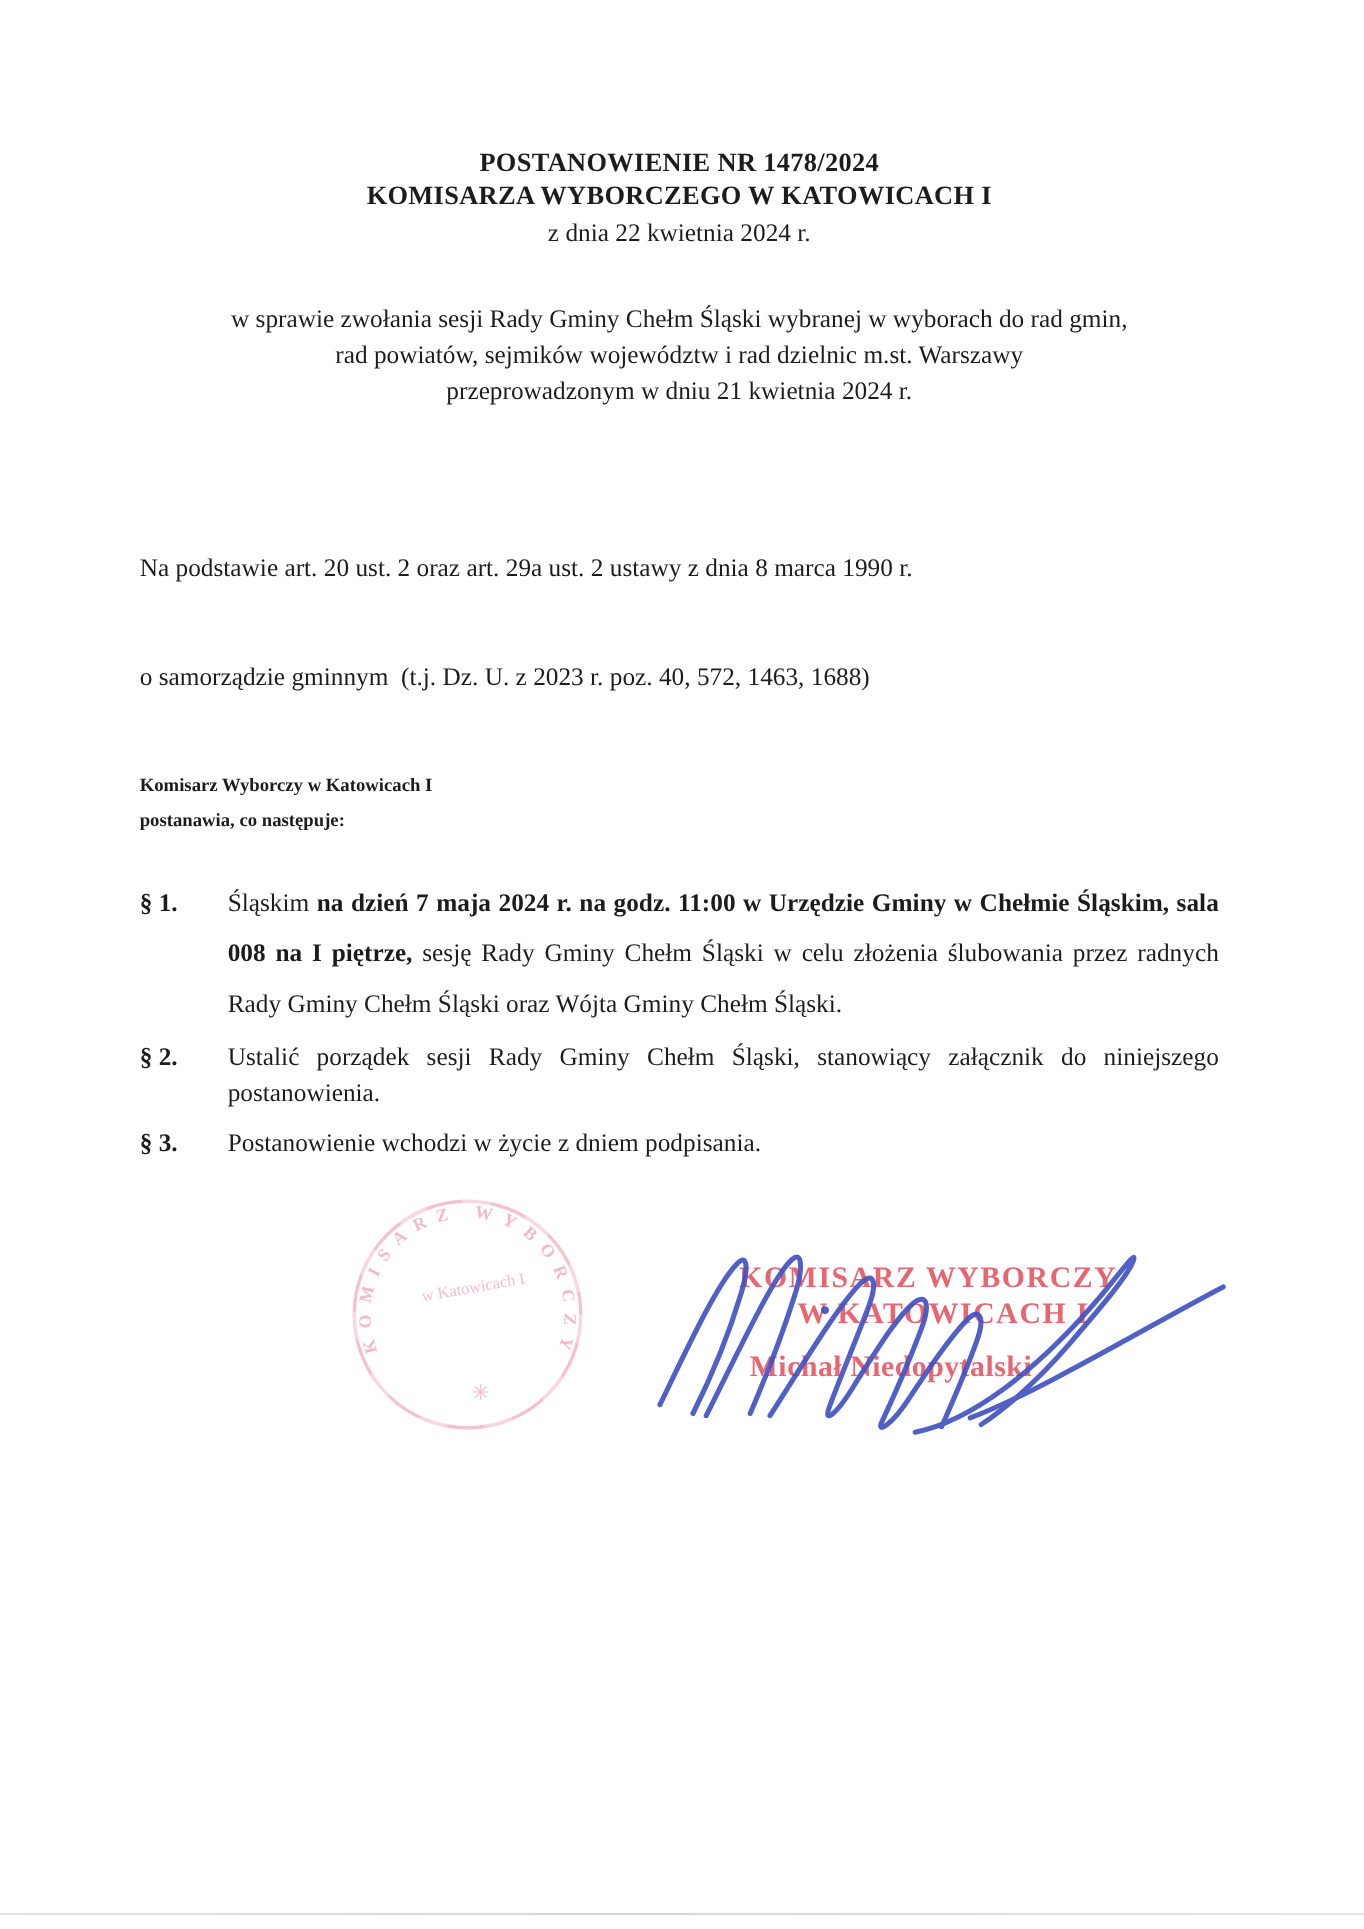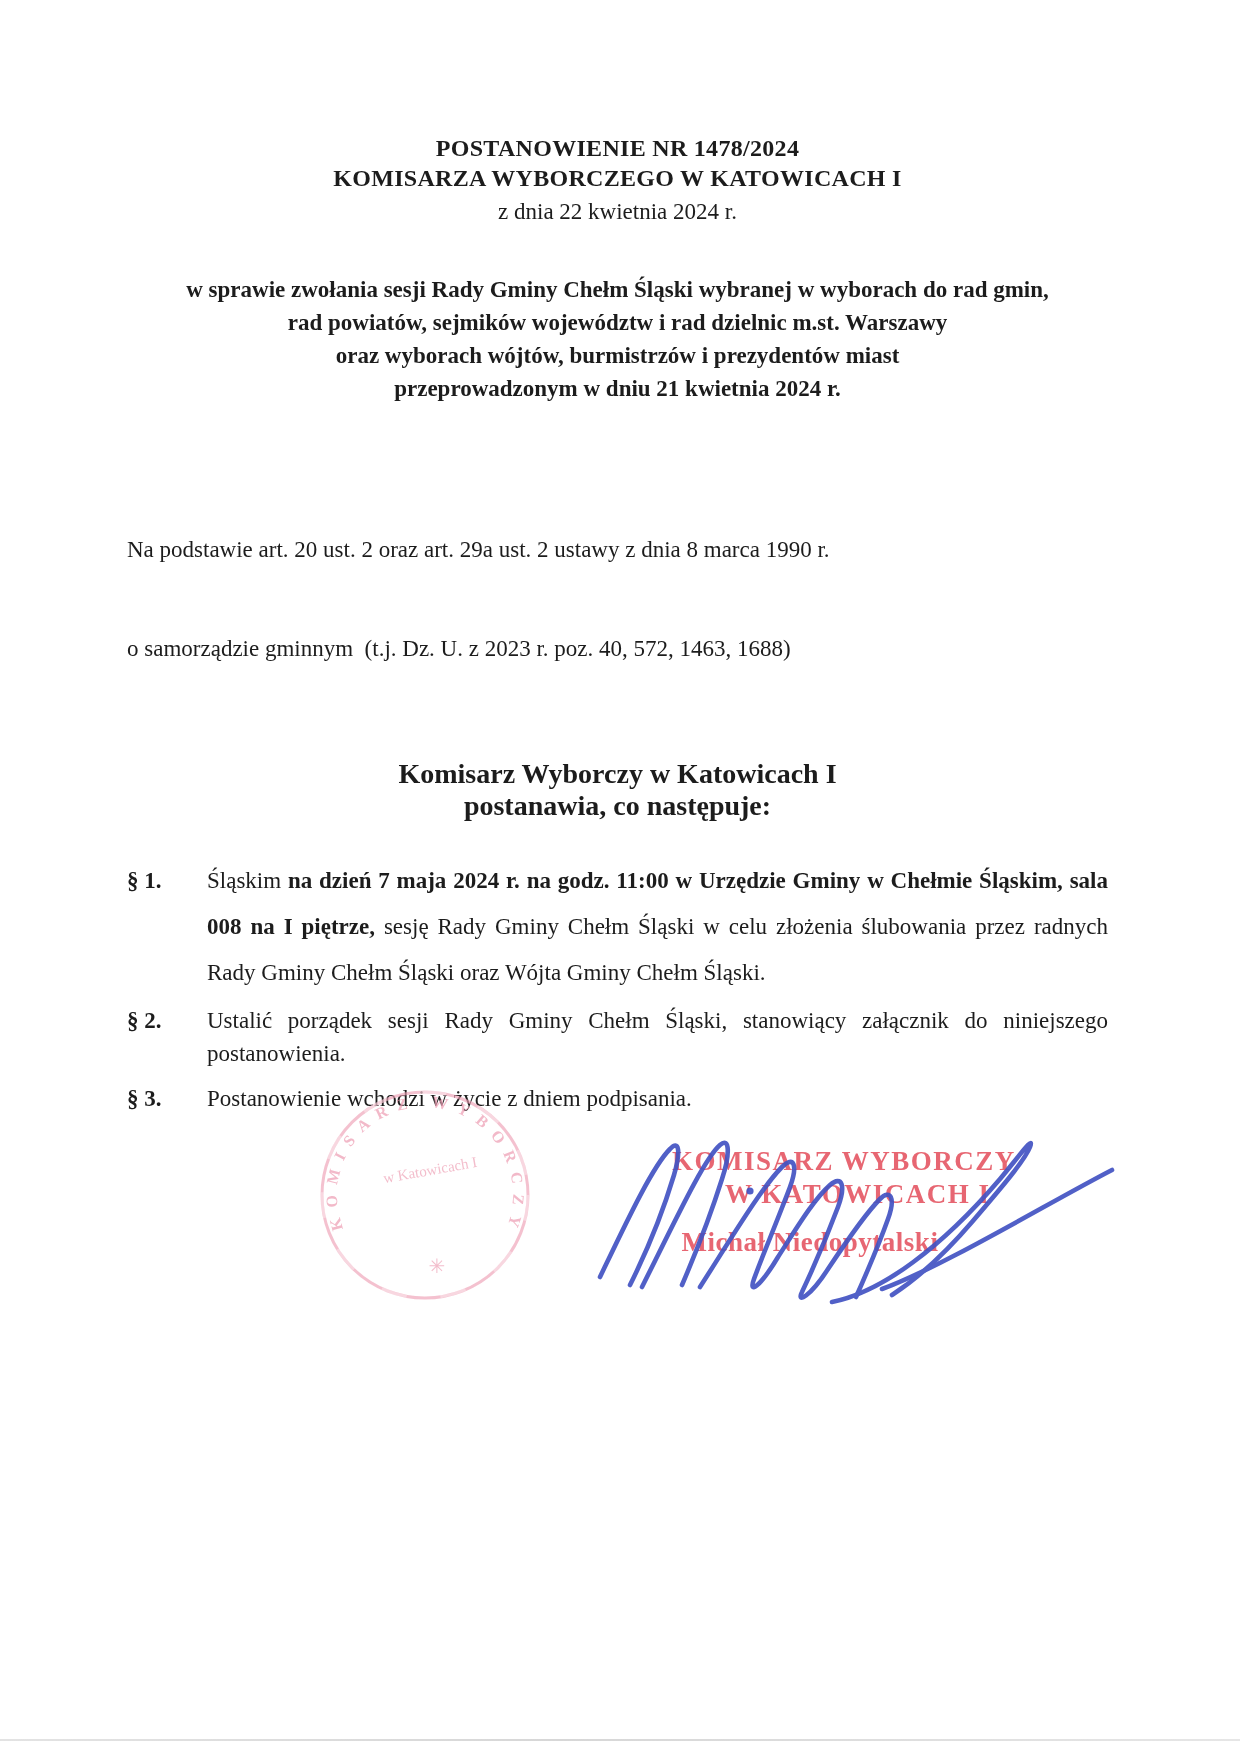--- a/index.html
+++ b/index.html
@@ -14,25 +14,25 @@
   .page{position:relative;width:1240px;height:1754px;}
   .content{
     position:absolute;left:0;top:0;width:1240px;
     padding:0;
   }
   .col{margin-left:127px;margin-right:132px;} 
 
   .title-block{margin-top:133px;text-align:center;font-weight:bold;font-size:24px;line-height:30px;letter-spacing:.3px;}
   .date-line{margin-top:4px;text-align:center;font-size:23px;line-height:30px;}
 
-  .subject-block{margin-top:46px;text-align:center;font-weight:bold;font-size:23px;line-height:33px;}
+  .subject-block{margin-top:46px;text-align:center;font-weight:normal;font-size:23px;line-height:33px;}
 
   .legal-block{margin-top:62px;text-align:left;font-size:23px;line-height:33px;white-space:pre-wrap;}
 
-  .intro-block{margin-top:27px;text-align:center;font-weight:bold;font-size:28px;line-height:32px;}
+  .intro-block{font-weight:bold;font-size:17px;line-height:32px;}
 
   .sections{margin-top:36px;font-size:23px;}
   .section{position:relative;padding-left:80px;}
   .section .pnum{position:absolute;left:0;top:0;font-weight:bold;}
   .sec-1{line-height:46px;text-align:justify;}
   .sec-2{margin-top:8px;line-height:33px;text-align:justify;}
   .sec-3{margin-top:12px;line-height:33px;}
   .b{font-weight:bold;}
 
   
@@ -65,21 +65,20 @@
     <div class="col title-block">
       <div>POSTANOWIENIE NR 1478/2024</div>
       <div>KOMISARZA WYBORCZEGO W KATOWICACH I</div>
     </div>
 
     <div class="col date-line">z dnia 22 kwietnia 2024 r.</div>
 
     <div class="col subject-block">
       <div>w sprawie zwołania sesji Rady Gminy Chełm Śląski wybranej w wyborach do rad gmin,</div>
       <div>rad powiatów, sejmików województw i rad dzielnic m.st. Warszawy</div>
-      <div>oraz wyborach wójtów, burmistrzów i prezydentów miast</div>
       <div>przeprowadzonym w dniu 21 kwietnia 2024 r.</div>
     </div>
 
     <div class="col legal-block">
       <div>Na podstawie art. 20 ust. 2 oraz art. 29a ust. 2 ustawy z dnia 8 marca 1990 r.</div>
       <div>o samorządzie gminnym  (t.j. Dz. U. z 2023 r. poz. 40, 572, 1463, 1688)</div>
     </div>
 
     <div class="col intro-block">
       <div>Komisarz Wyborczy w Katowicach I</div>

